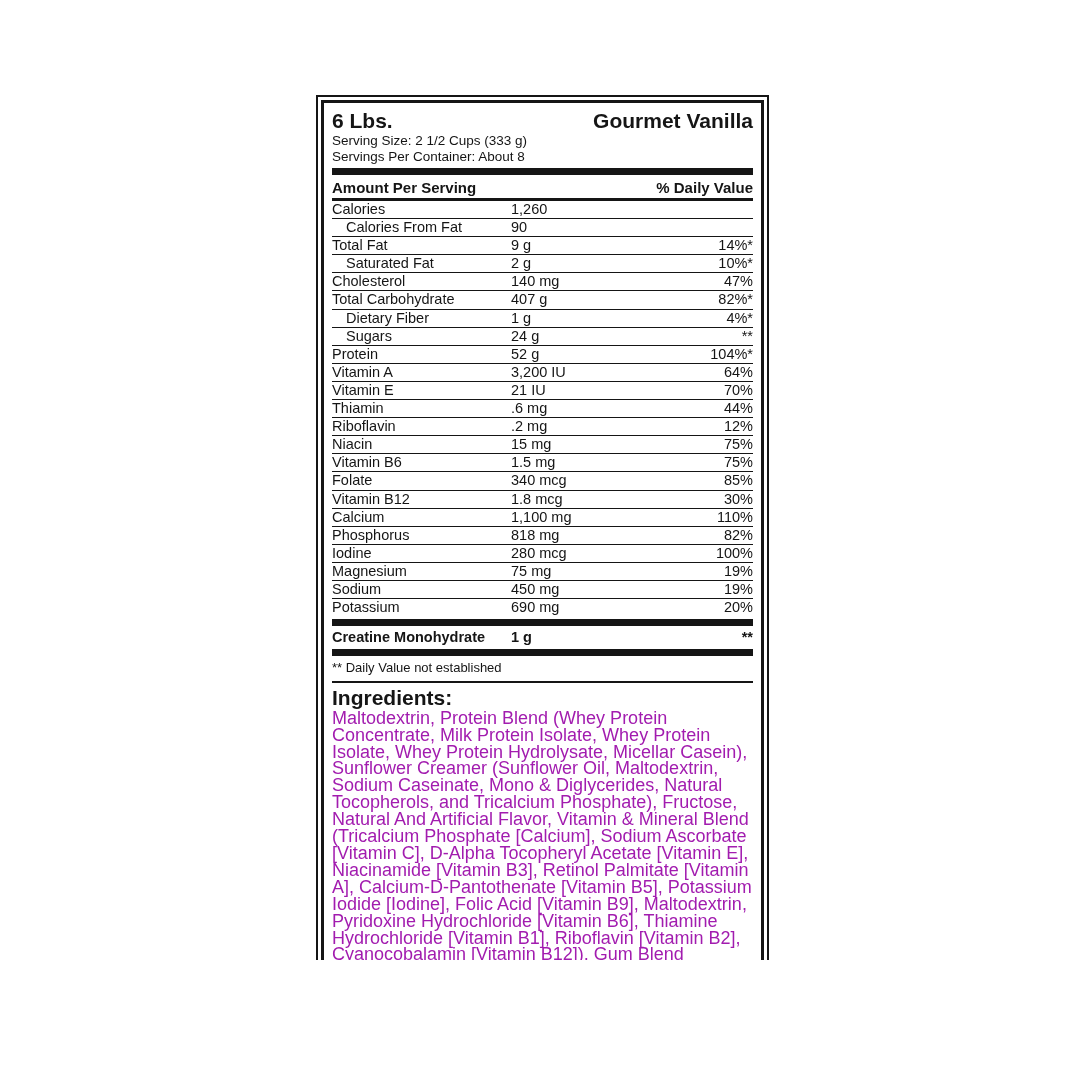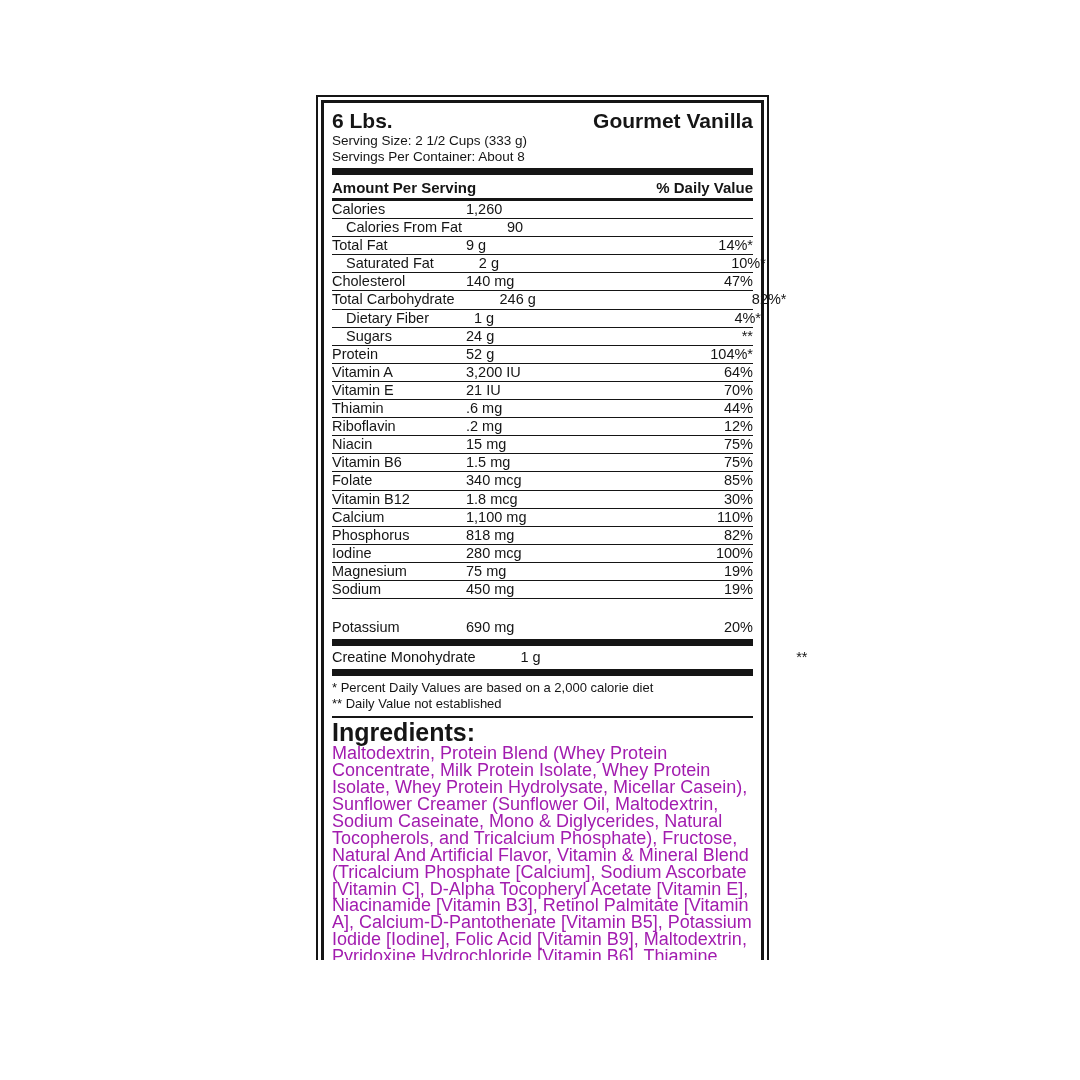--- a/index.html
+++ b/index.html
@@ -53,36 +53,35 @@
     padding: 1px 0 2px 0;
     border-bottom: 3.5px solid #151515;
   }
   .row {
     display: flex;
     align-items: baseline;
     font-size: 14.5px;
     line-height: 14.6px;
     padding: 1px 0 1.5px 0;
     border-bottom: 1.5px solid #151515;
-    gap: 45px;
-  }
-  #rows .row:last-child { border-bottom: none; margin-top: 20px; }
+  }
+  #rows .row:last-child { border-bottom: none; }
   .row.indent .c-label { padding-left: 14px; }
   .c-label { flex: 1 1 auto; white-space: nowrap; }
   .c-amount { flex: 0 0 150px; text-align: left; white-space: nowrap; }
   .c-dv { flex: 0 0 92px; text-align: right; white-space: nowrap; }
-  .extra-row { border-bottom: none; }
+  .extra-row { border-bottom: none; font-weight: bold; }
   .footnotes {
     font-size: 13px;
     line-height: 15.5px;
     padding: 1px 0 3px 0;
   }
   .ingredients-heading {
     font-weight: bold;
-    font-size: 25px;
+    font-size: 21px;
     line-height: 23px;
     margin-top: 2px;
   }
   .ingredients-text {
     font-size: 18px;
     line-height: 16.9px;
     color: #a21caf;
     margin-top: 1px;
   }
   .allergen {
@@ -139,21 +138,21 @@
   </div>
 
   <div class="row">
     <span class="c-label">Cholesterol</span>
     <span class="c-amount">140 mg</span>
     <span class="c-dv">47%</span>
   </div>
 
   <div class="row">
     <span class="c-label">Total Carbohydrate</span>
-    <span class="c-amount">246 g</span>
+    <span class="c-amount">407 g</span>
     <span class="c-dv">82%*</span>
   </div>
 
   <div class="row indent">
     <span class="c-label">Dietary Fiber</span>
     <span class="c-amount">1 g</span>
     <span class="c-dv">4%*</span>
   </div>
 
   <div class="row indent">
@@ -259,21 +258,20 @@
 
       <div class="row extra-row">
         <span class="c-label">Creatine Monohydrate</span>
         <span class="c-amount">1 g</span>
         <span class="c-dv">**</span>
       </div>
 
       <div class="bar thick"></div>
 
       <div class="footnotes">
-        <div>* Percent Daily Values are based on a 2,000 calorie diet</div>
         <div>** Daily Value not established</div>
       </div>
 
       <div class="bar mid"></div>
 
       <div class="ingredients-heading">Ingredients:</div>
       <div class="ingredients-text">Maltodextrin, Protein Blend (Whey Protein Concentrate, Milk Protein Isolate, Whey Protein Isolate, Whey Protein Hydrolysate, Micellar Casein), Sunflower Creamer (Sunflower Oil, Maltodextrin, Sodium Caseinate, Mono &amp; Diglycerides, Natural Tocopherols, and Tricalcium Phosphate), Fructose, Natural And Artificial Flavor, Vitamin &amp; Mineral Blend (Tricalcium Phosphate [Calcium], Sodium Ascorbate [Vitamin C], D-Alpha Tocopheryl Acetate [Vitamin E], Niacinamide [Vitamin B3], Retinol Palmitate [Vitamin A], Calcium-D-Pantothenate [Vitamin B5], Potassium Iodide [Iodine], Folic Acid [Vitamin B9], Maltodextrin, Pyridoxine Hydrochloride [Vitamin B6], Thiamine Hydrochloride [Vitamin B1], Riboflavin [Vitamin B2], Cyanocobalamin [Vitamin B12]), Gum Blend (Cellulose Gum, Xanthan Gum, Carrageenan), Potassium Chloride, Soy Lecithin, Acesulfame Potassium, Sucralose, Sunflower Lecithin</div>
       <div class="allergen">CONTAINS MILK &amp; SOY</div>
 
     </div>

